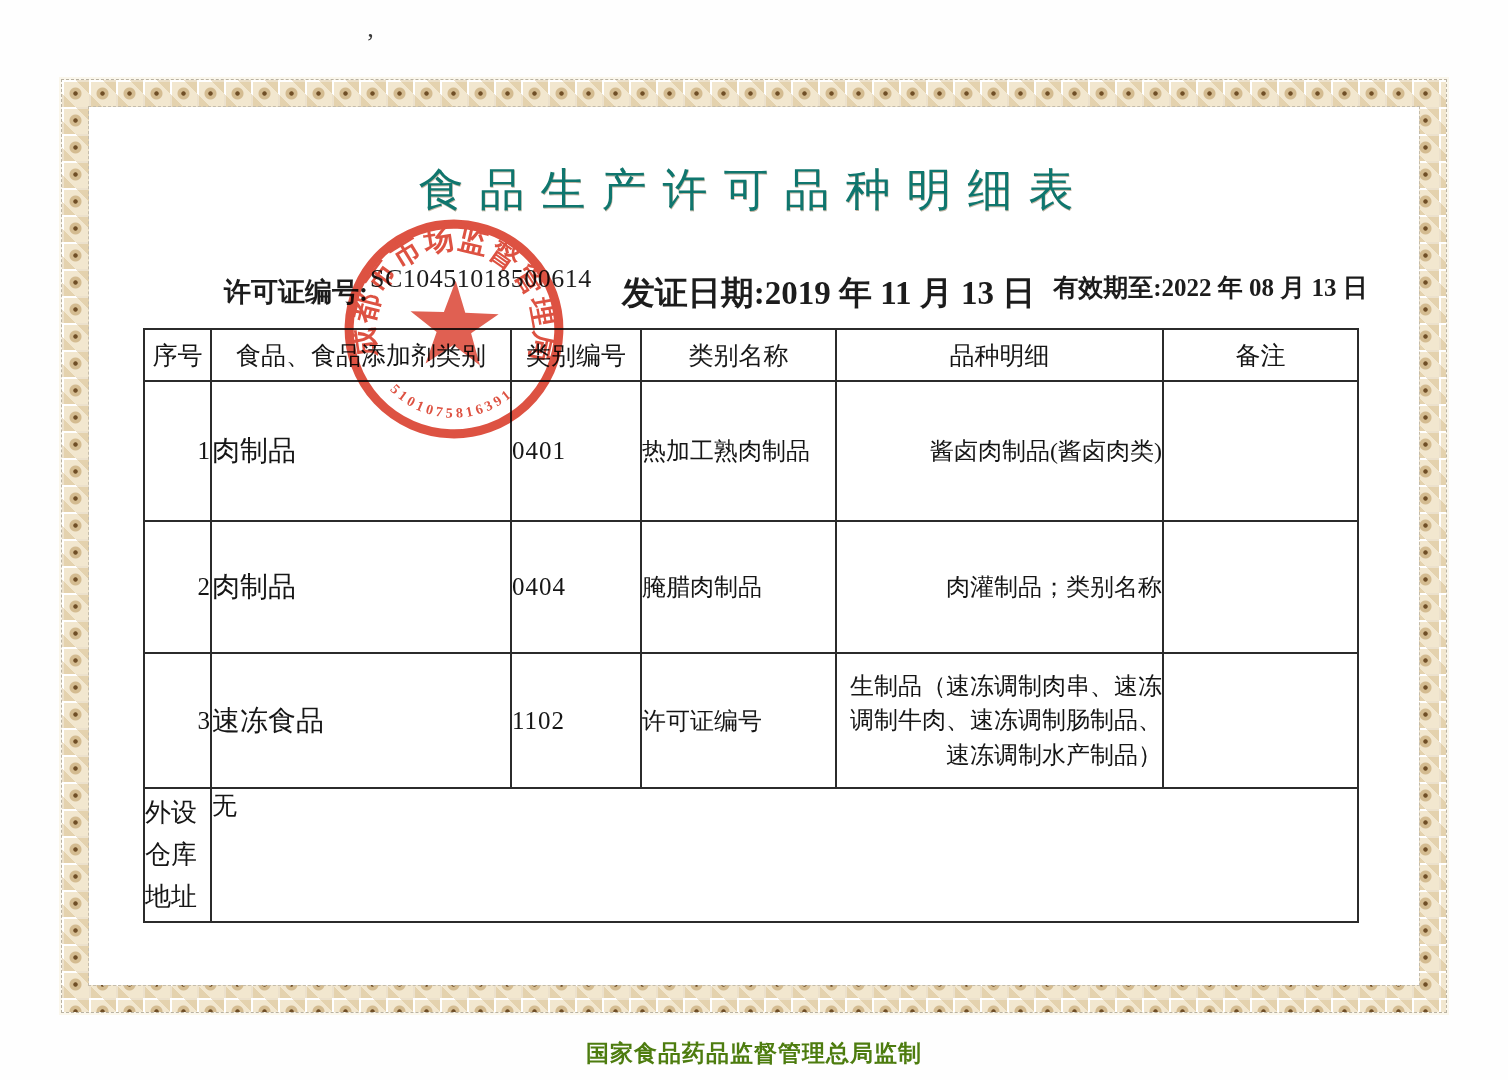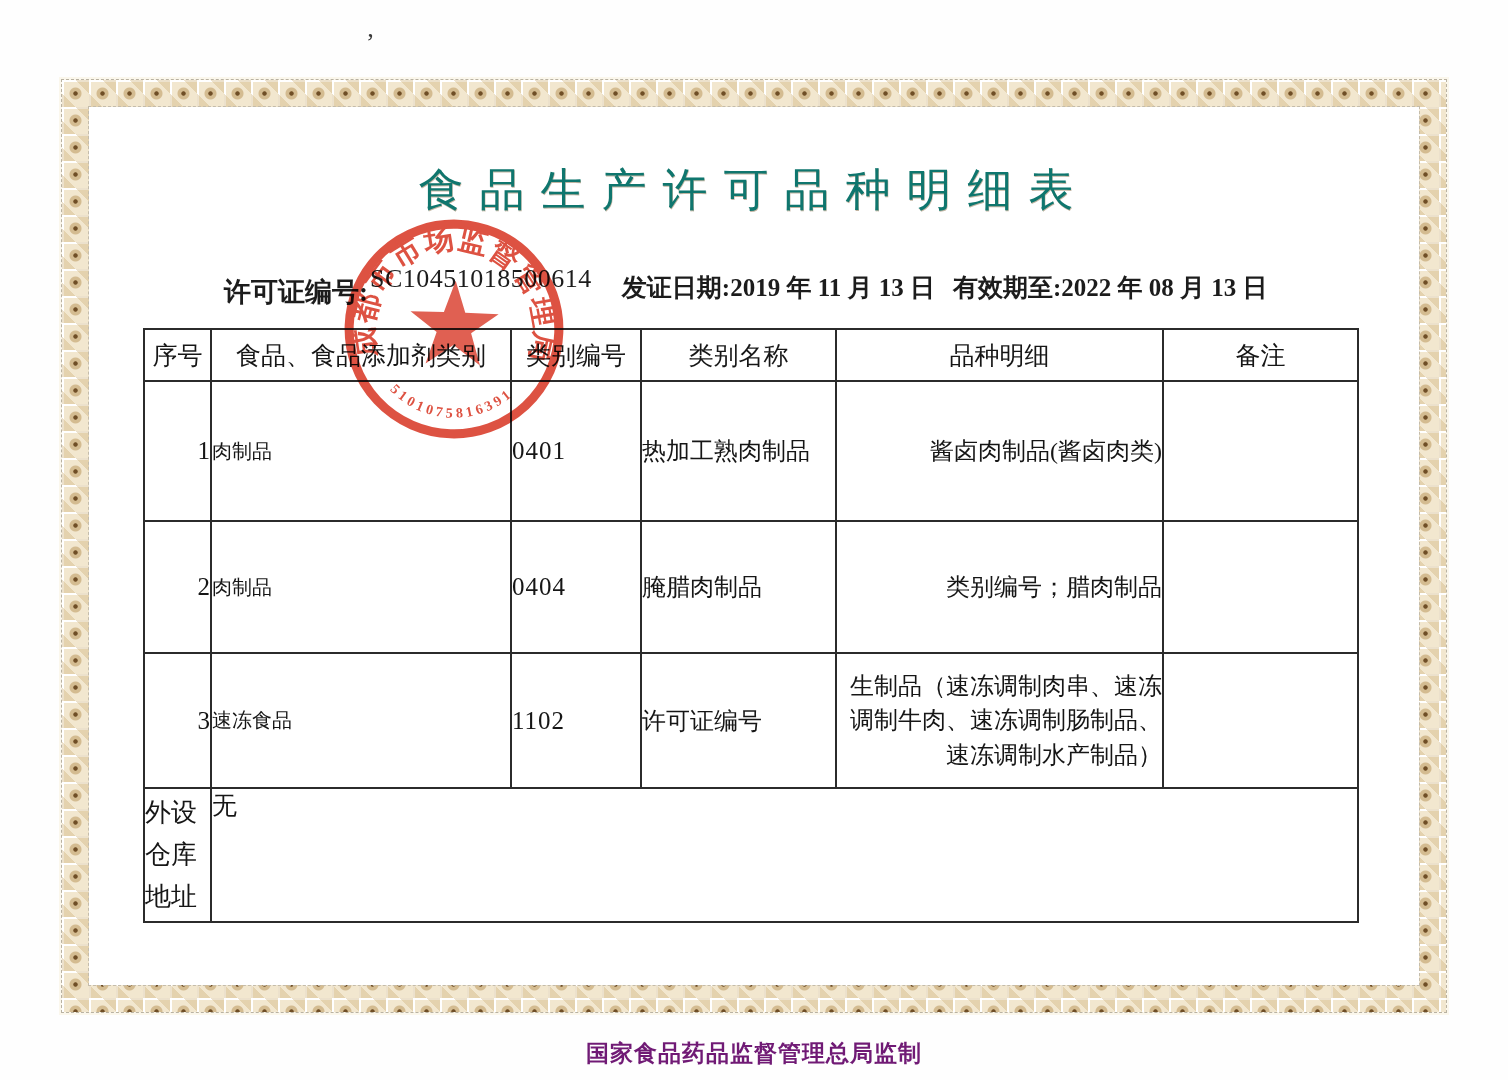--- a/index.html
+++ b/index.html
@@ -40,60 +40,60 @@
     text-shadow:0.5px 0.5px 0 rgba(122,92,48,0.45);
   }
 
   .license-row{
     position:absolute;left:176px;top:262px;width:1100px;
     display:flex;align-items:flex-start;
     color:#1c1c1c;white-space:nowrap;
   }
   .lic-label{font-size:27px;font-weight:bold;padding-top:12px;margin-left:48px;}
   .lic-number{font-size:26px;font-weight:normal;padding-top:2px;margin-left:2px;letter-spacing:0.5px;}
-  .lic-issue{font-size:25px;font-weight:bold;padding-top:9px;margin-left:30px;}
+  .lic-issue{font-size:33px;font-weight:bold;padding-top:9px;margin-left:30px;}
   .lic-valid{font-size:25px;font-weight:bold;padding-top:9px;margin-left:18px;}
 
   table.detail{
     position:absolute;left:143px;top:328px;width:1214px;
     border-collapse:collapse;table-layout:fixed;
     color:#161616;
   }
   table.detail td, table.detail th{
     border:2px solid #2b2b2b;
     padding:0;overflow:hidden;
     font-weight:normal;
   }
   tr.hdr{height:52px;}
   tr.r1{height:140px;}
   tr.r2{height:132px;}
   tr.r3{height:135px;}
   tr.rw{height:134px;}
   th.h{font-size:25px;font-weight:bold;text-align:center;vertical-align:middle;}
   td.no{font-size:25px;text-align:right;padding-right:7px;vertical-align:middle;}
-  td.cat{font-size:20px;text-align:left;padding-left:13px;vertical-align:middle;}
+  td.cat{font-size:28px;text-align:left;padding-left:13px;vertical-align:middle;}
   td.code{font-size:25px;text-align:left;padding-left:17px;vertical-align:middle;letter-spacing:1px;}
   td.cname{font-size:24px;text-align:left;padding-left:14px;vertical-align:middle;}
   td.detail-cell{font-size:24px;text-align:right;vertical-align:middle;padding:6px 8px 6px 10px;line-height:1.42;}
   td.remark{font-size:24px;}
   td.wh-label{
     font-size:26px;font-weight:bold;text-align:left;vertical-align:middle;
     padding:4px 4px 4px 9px;line-height:1.62;
   }
   td.wh-value{font-size:25px;text-align:left;vertical-align:top;padding:8px 0 0 15px;}
 
   .stamp{
     position:absolute;left:333px;top:208px;width:242px;height:242px;
     opacity:0.88;mix-blend-mode:multiply;
     transform:rotate(2deg);
   }
 
   .doc-footer{
     position:absolute;left:0;top:1038px;width:1508px;
-    text-align:center;font-size:23px;font-weight:bold;color:#701a75;
+    text-align:center;font-size:23px;font-weight:bold;color:#4d7c0f;
     letter-spacing:1px;
   }
 
   .stray-mark{
     position:absolute;left:366px;top:28px;font-size:26px;color:#3a3a3a;
   }
 </style>
 </head>
 <body>
 
@@ -140,21 +140,21 @@
         <td class="code">0401</td>
         <td class="cname">热加工熟肉制品</td>
         <td class="detail-cell">酱卤肉制品(酱卤肉类)</td>
         <td class="remark"></td>
       </tr>
       <tr class="r2">
         <td class="no">2</td>
         <td class="cat">肉制品</td>
         <td class="code">0404</td>
         <td class="cname">腌腊肉制品</td>
-        <td class="detail-cell">类别编号；腊肉制品</td>
+        <td class="detail-cell">肉灌制品；类别名称</td>
         <td class="remark"></td>
       </tr>
       <tr class="r3">
         <td class="no">3</td>
         <td class="cat">速冻食品</td>
         <td class="code">1102</td>
         <td class="cname">许可证编号</td>
         <td class="detail-cell">生制品（速冻调制肉串、速冻调制牛肉、速冻调制肠制品、速冻调制水产制品）</td>
         <td class="remark"></td>
       </tr>

